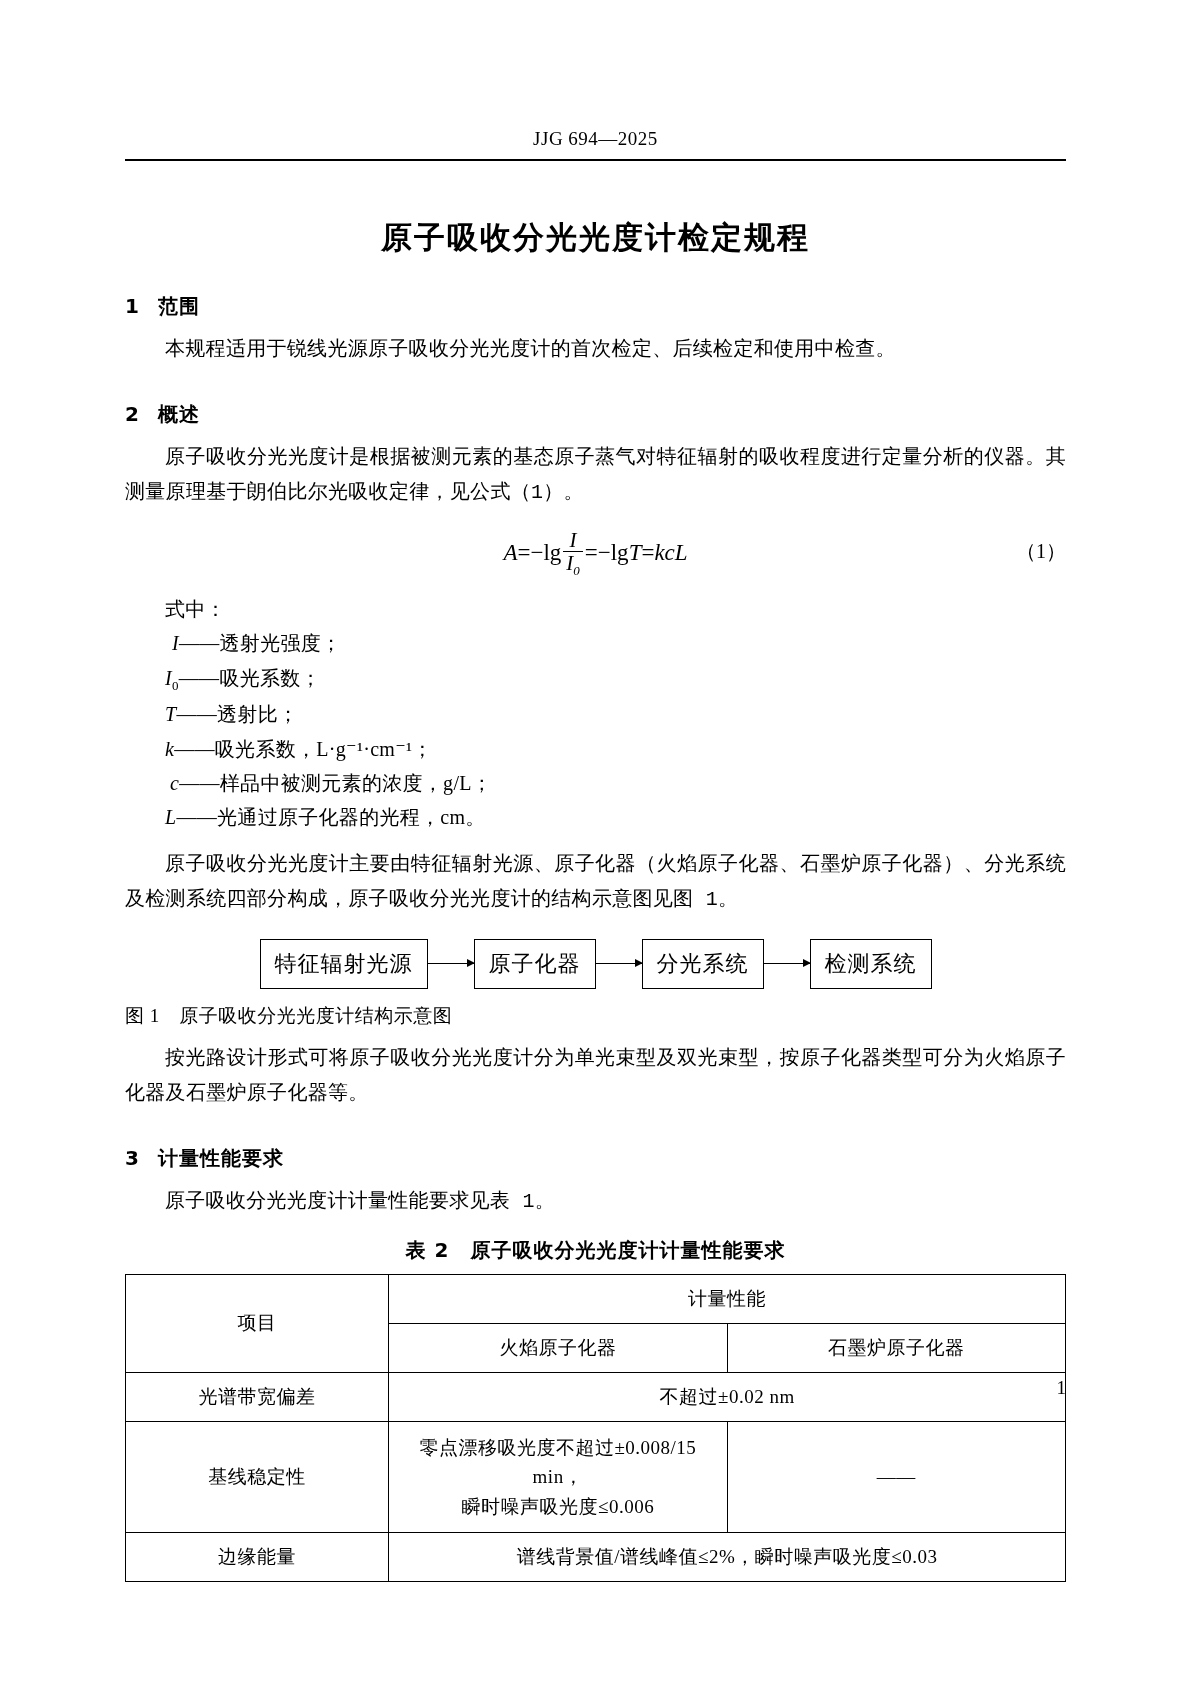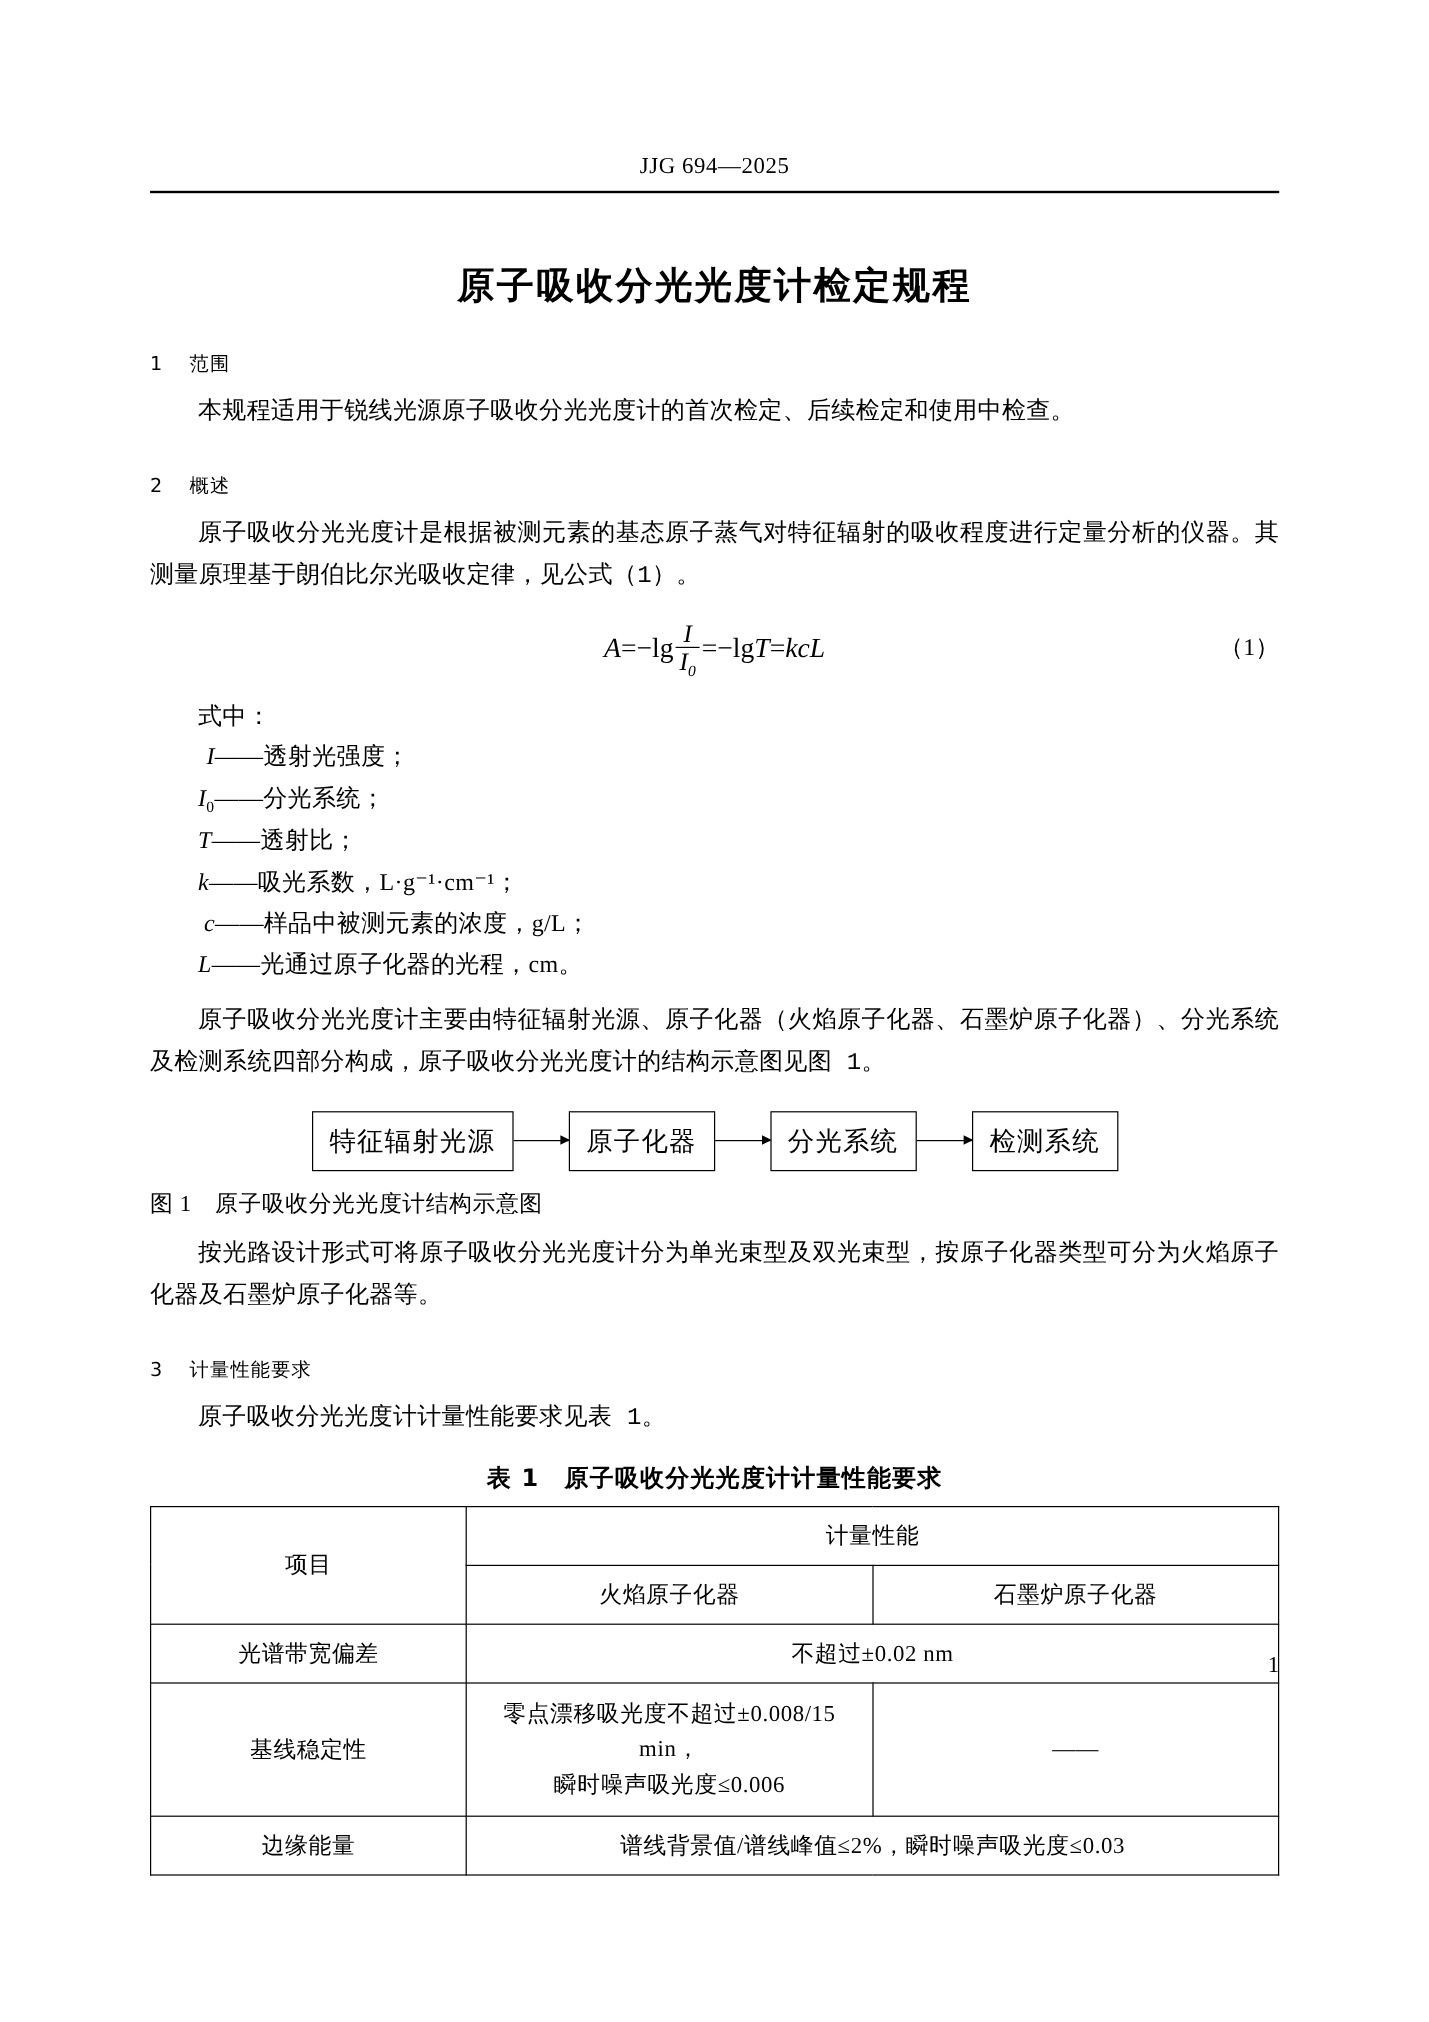--- a/index.html
+++ b/index.html
@@ -37,22 +37,22 @@
   .doc-title {
     text-align: center;
     font-size: 31px;
     font-weight: bold;
     letter-spacing: 2px;
     margin-top: 56px;
     font-family: "DejaVu Sans", "Liberation Sans", sans-serif;
   }
   
   .sec-head {
-    font-size: 16px;
-    font-weight: normal;
+    font-size: 20px;
+    font-weight: bold;
     font-family: "DejaVu Sans", "Liberation Sans", sans-serif;
     margin-top: 34px;
     letter-spacing: 1px;
   }
   .sec-head .num {
     display: inline-block;
     width: 33px;
   }
   p.body {
     font-size: 20px;
@@ -224,21 +224,21 @@
   <div class="formula-row">
     <div class="formula">
       <i>A</i><span class="up">=−lg</span><span class="frac"><span class="num2"><i>I</i></span><span class="den"><i>I</i><span class="sub">0</span></span></span><span class="up">=−lg</span><i>T</i><span class="up">=</span><i>kcL</i>
     </div>
     <div class="formula-no">（1）</div>
   </div>
 
   <div class="defs">
     <div class="def-line" style="padding-left:40px;">式中：</div>
     <div class="def-line" style="padding-left:47px;"><i>I</i><span>——透射光强度；</span></div>
-    <div class="def-line"><i>I</i><span class="sub">0</span><span>——分光系统；</span></div>
+    <div class="def-line"><i>I</i><span class="sub">0</span><span>——吸光系数；</span></div>
     <div class="def-line"><i>T</i><span>——透射比；</span></div>
     <div class="def-line"><i>k</i><span>——吸光系数，L·g⁻¹·cm⁻¹；</span></div>
     <div class="def-line" style="padding-left:45px;"><i>c</i><span>——样品中被测元素的浓度，g/L；</span></div>
     <div class="def-line"><i>L</i><span>——光通过原子化器的光程，cm。</span></div>
   </div>
 
   <p class="body">原子吸收分光光度计主要由特征辐射光源、原子化器（火焰原子化器、石墨炉原子化器）、分光系统及检测系统四部分构成，原子吸收分光光度计的结构示意图见图 1。</p>
 
   <div class="flow">
     <div class="flow-box">特征辐射光源</div>
@@ -251,21 +251,21 @@
   </div>
   <div class="fig-caption">图 1　原子吸收分光光度计结构示意图</div>
 
   <p class="body">按光路设计形式可将原子吸收分光光度计分为单光束型及双光束型，按原子化器类型可分为火焰原子化器及石墨炉原子化器等。</p>
 
   <div class="sec-head">
     <span class="num">3</span><span>计量性能要求</span>
   </div>
   <p class="body">原子吸收分光光度计计量性能要求见表 1。</p>
 
-  <div class="tbl-caption">表 1　原子吸收分光光度计计量性能要求</div>
+  <div class="tbl-caption">表 2　原子吸收分光光度计计量性能要求</div>
 
   <table class="spec">
     <tbody>
       <tr>
         <td rowspan="2" style="width:28%;">项目</td>
         <td colspan="2">计量性能</td>
       </tr>
       <tr>
         <td style="width:36%;">火焰原子化器</td>
         <td style="width:36%;">石墨炉原子化器</td>

